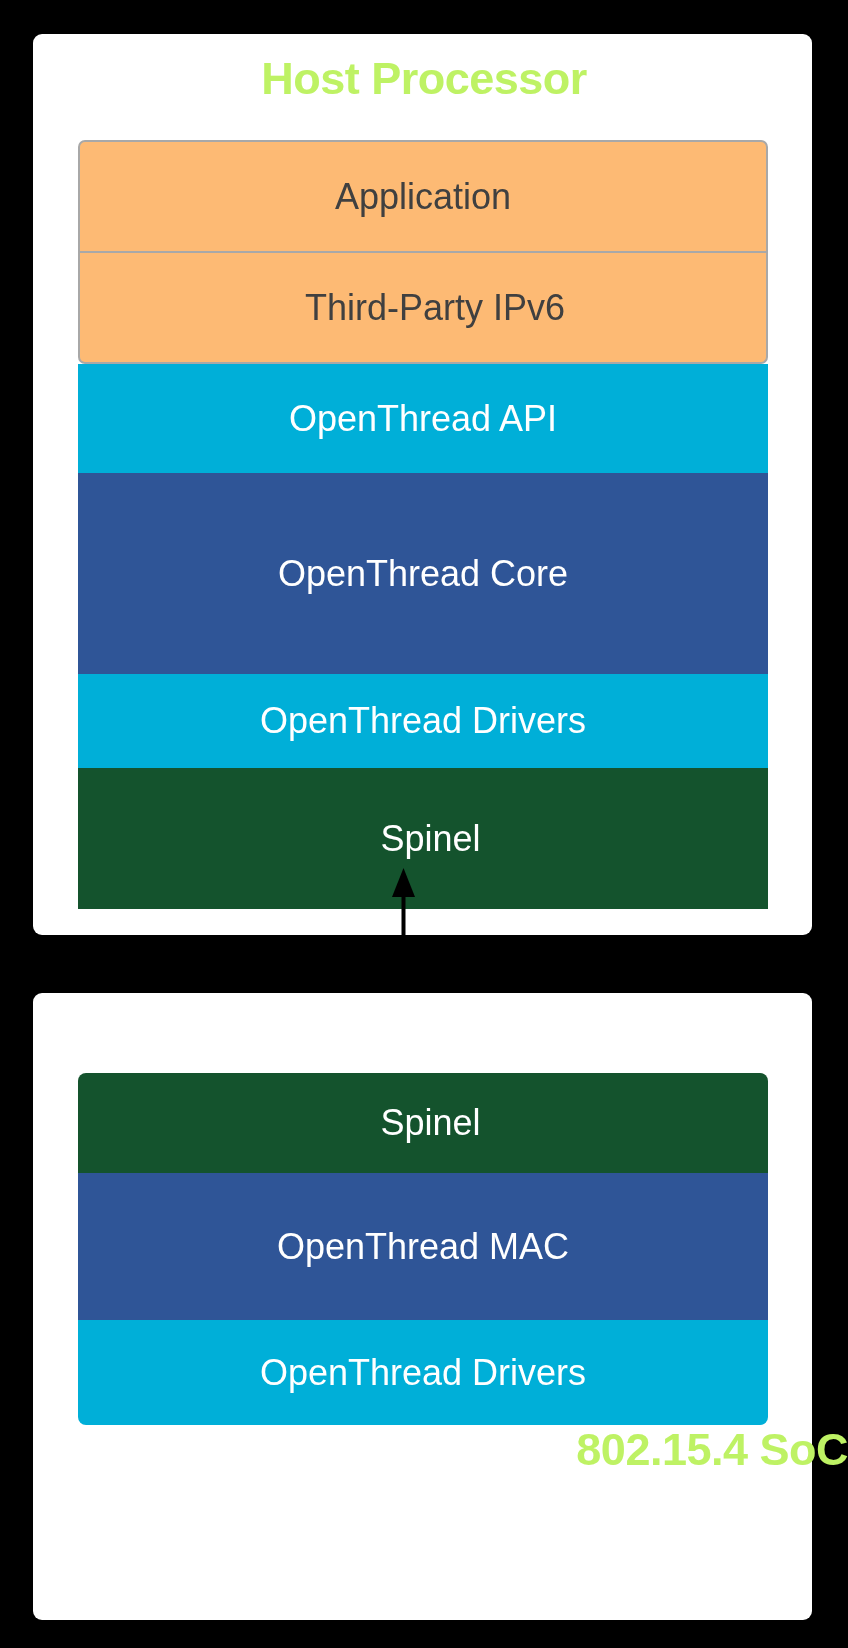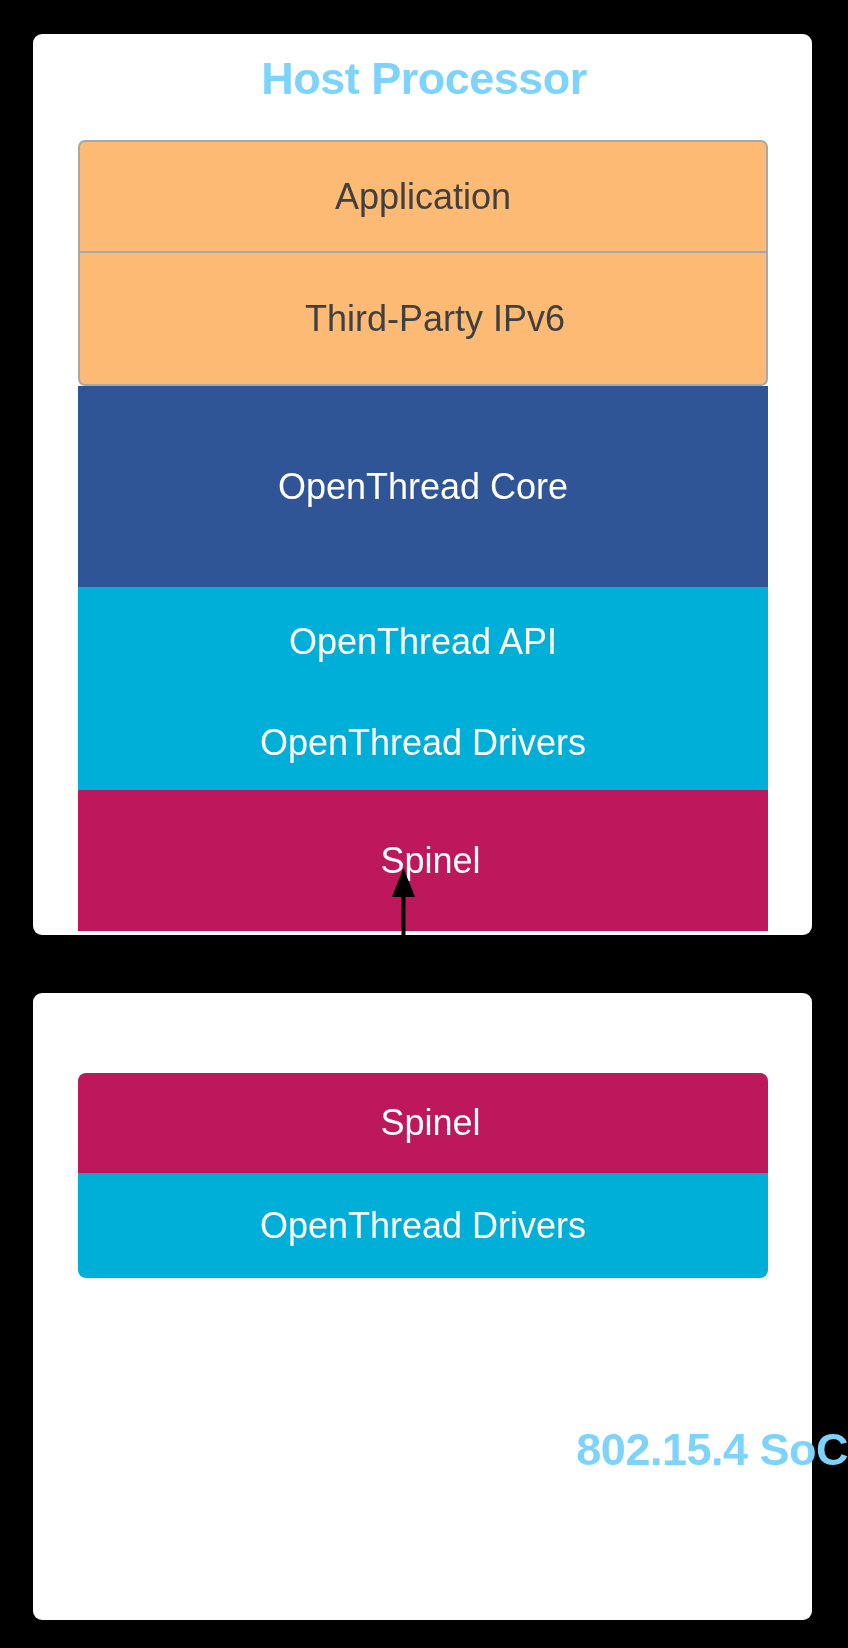--- a/index.html
+++ b/index.html
@@ -30,21 +30,21 @@
   }
 
   #panel-host { top: 34px; height: 901px; }
   #panel-soc  { top: 993px; height: 627px; }
 
   .panel-title {
     position: absolute;
     left: 0;
     width: 100%;
     text-align: center;
-    color: #7dd3fc;
+    color: #bef264;
     font-weight: bold;
     font-size: 45px;
     line-height: 1;
     letter-spacing: -0.5px;
     white-space: nowrap;
   }
 
   #host-title { top: 56px; }
   #soc-title  { top: 1427px; text-align: right; }
 
@@ -66,37 +66,37 @@
     justify-content: center;
     text-align: center;
     color: #ffffff;
     font-size: 36px;
     line-height: 1.05;
     white-space: nowrap;
   }
 
   .band.cyan  { background: #00AFD8; }
   .band.blue  { background: #2F5597; }
-  .band.red   { background: #be185d; padding-left: 15px; }
+  .band.red   { background: #14532d; padding-left: 15px; }
 
   .band.gray {
     background: #fdba74;
     color: #404040;
     border: 2px solid #A8A8A8;
   }
 
   .band.gray.first { border-radius: 7px 7px 0 0; }
   .band.gray.second { border-radius: 0 0 7px 7px; border-top: none; }
 
   .band.round-top    { border-radius: 8px 8px 0 0; }
   .band.round-bottom { border-radius: 0 0 8px 8px; }
 
   
   #b-application   { height: 113px; }
-  #b-thirdparty    { height: 133px; padding-left: 24px; }
+  #b-thirdparty    { height: 111px; padding-left: 24px; }
   #b-api           { height: 109px; }
   #b-core          { height: 201px; }
   #b-drivers-host  { height: 94px; }
   #b-spinel-host   { height: 141px; }
 
   
   #b-spinel-soc    { height: 100px; }
   #b-mac           { height: 147px; }
   #b-drivers-soc   { height: 105px; }
 
@@ -115,37 +115,38 @@
 
 <div id="diagram">
 
   <div class="panel" id="panel-host"></div>
 
   <div class="panel-title" id="host-title">Host Processor</div>
 
   <div class="stack" id="stack-host">
     <div class="band gray first" id="b-application">Application</div>
     <div class="band gray second" id="b-thirdparty">Third-Party IPv6</div>
+    <div class="band cyan" id="b-api">OpenThread API</div>
     <div class="band blue" id="b-core">OpenThread Core</div>
-    <div class="band cyan" id="b-api">OpenThread API</div>
     <div class="band cyan" id="b-drivers-host">OpenThread Drivers</div>
     <div class="band red" id="b-spinel-host">Spinel</div>
   </div>
 
   <svg id="connector" viewBox="0 0 45 212">
 
     <line x1="22.5" y1="10" x2="22.5" y2="202" stroke="#000000" stroke-width="4"></line>
 
     <polygon points="22.5,2 34,31 11,31" fill="#000000"></polygon>
 
     <polygon points="22.5,210 34,181 11,181" fill="#000000"></polygon>
   </svg>
 
   <div class="panel" id="panel-soc"></div>
 
   <div class="stack" id="stack-soc">
     <div class="band red round-top" id="b-spinel-soc">Spinel</div>
+    <div class="band blue" id="b-mac">OpenThread MAC</div>
     <div class="band cyan round-bottom" id="b-drivers-soc">OpenThread Drivers</div>
   </div>
 
   <div class="panel-title" id="soc-title">802.15.4 SoC</div>
 
 </div>
 
 </body></html>

